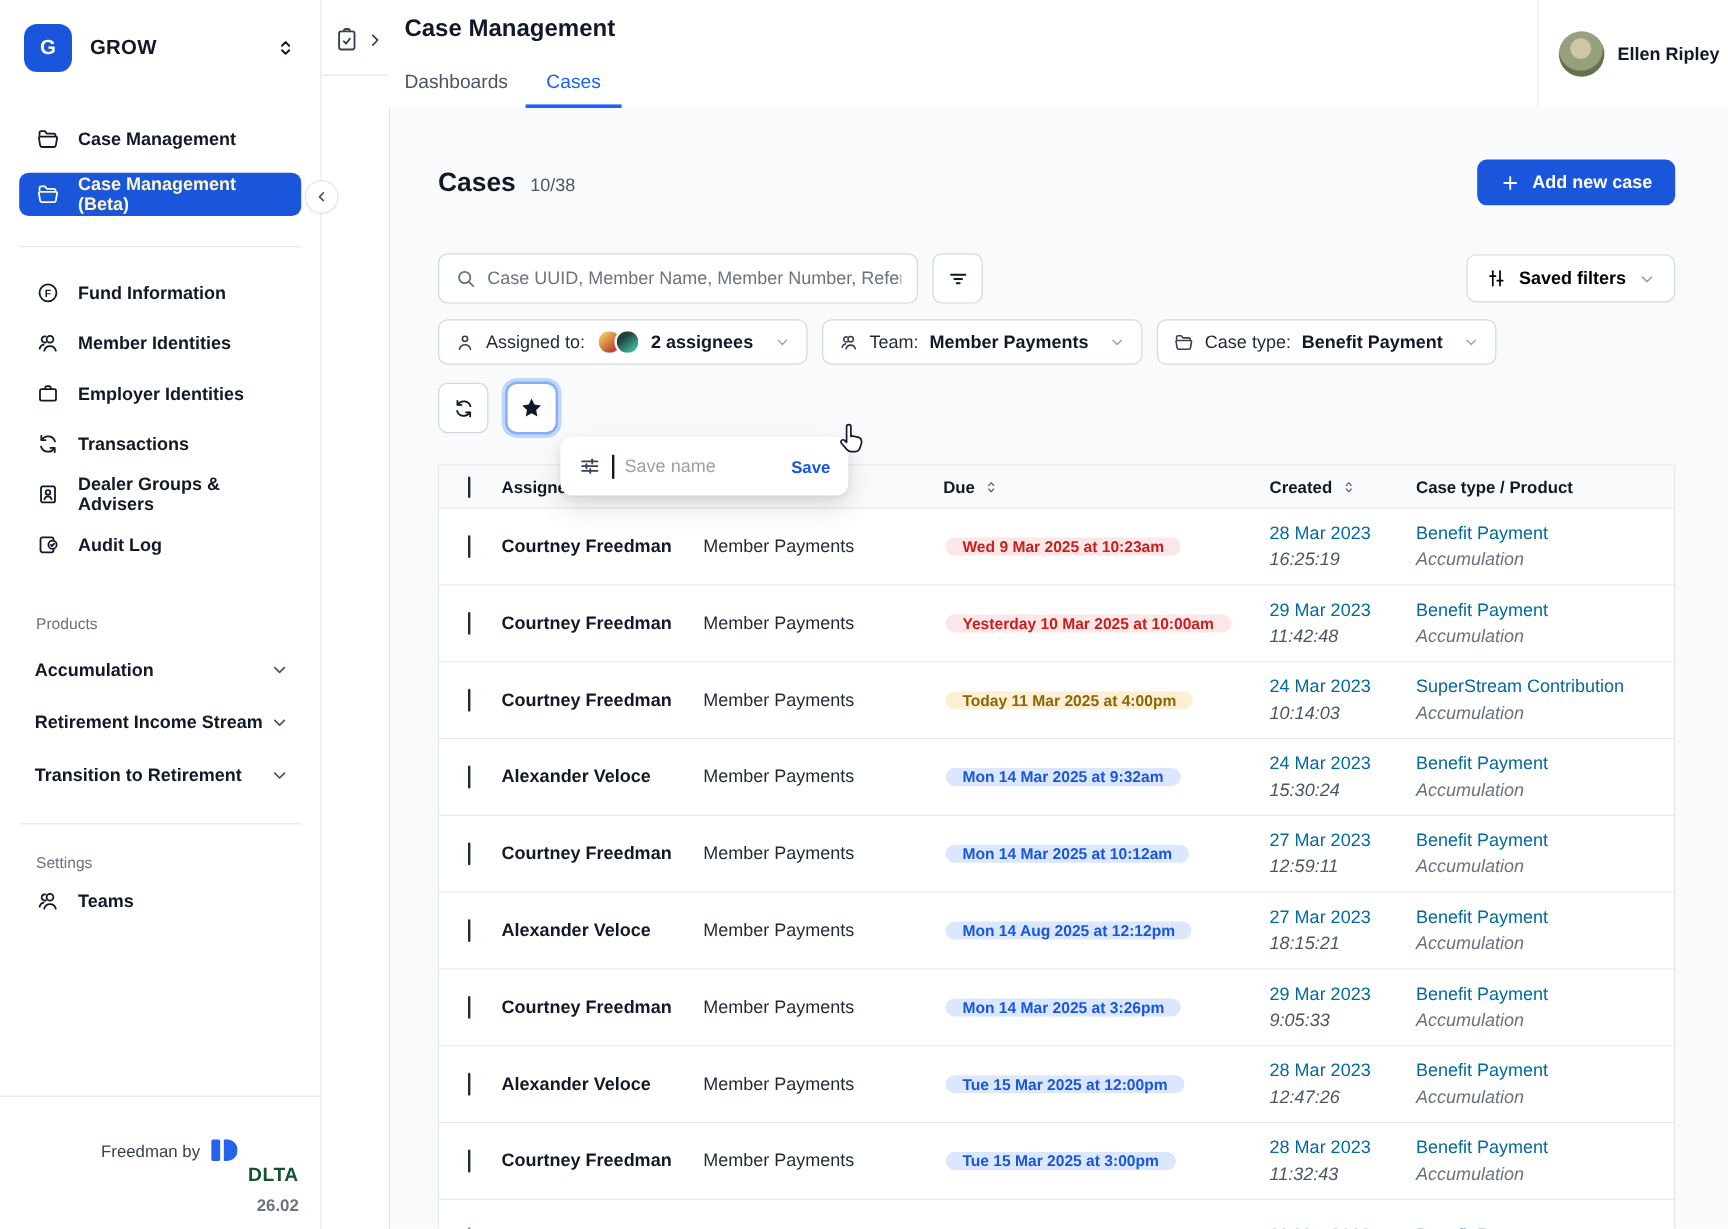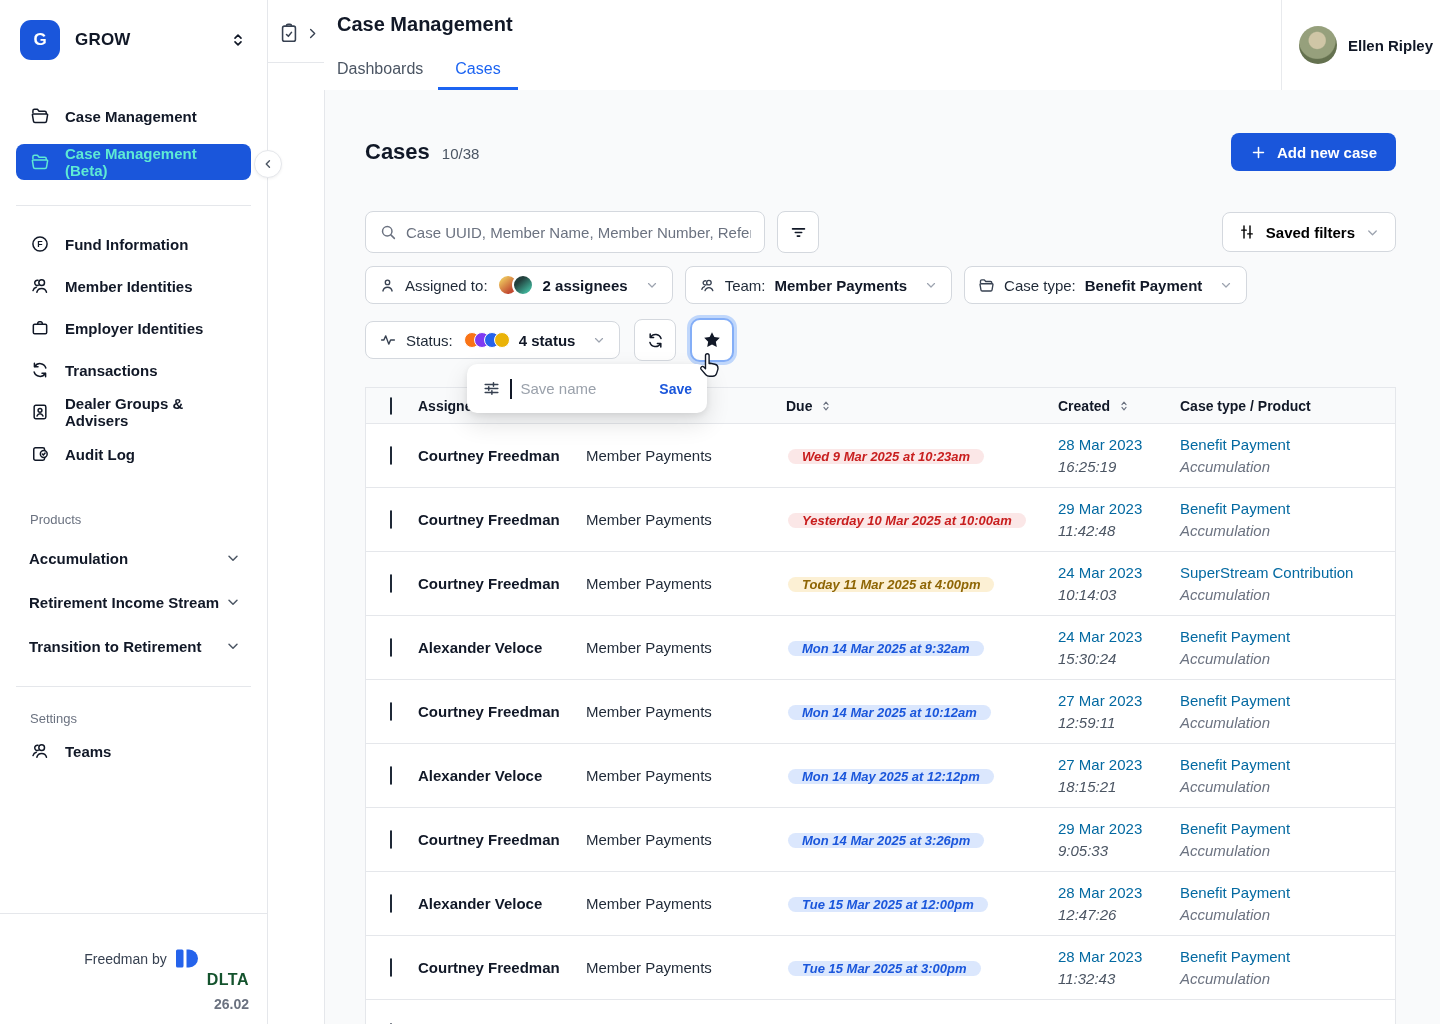--- a/index.html
+++ b/index.html
@@ -9,21 +9,21 @@
 
   
   .sidebar { width:268px; flex-shrink:0; border-right:1px solid #e5e7eb; display:flex; flex-direction:column; background:#fff; }
   .logo-row { display:flex; align-items:center; gap:15px; padding:20px 20px 0 20px; }
   .logo-badge { width:40px; height:40px; border-radius:11px; background:#1a56db; color:#fff; font-weight:700; font-size:17px; display:flex; align-items:center; justify-content:center; }
   .org-name { font-weight:700; font-size:17px; flex:1; letter-spacing:.2px; }
   .unfold { color:#111827; }
   .nav-top { margin:42px 16px 0; }
   .nav-item { display:flex; align-items:center; gap:15px; height:28px; padding:0 14px; border-radius:8px; font-size:15px; font-weight:600; color:#111827; cursor:pointer; }
   .nav-item + .nav-item { margin-top:14px; }
-  .nav-item.active { background:#1a56db; color:#5eead4; height:36px; }
+  .nav-item.active { background:#1a56db; color:#fef9c3; height:36px; }
   .nav-item svg { flex-shrink:0; }
   .divider { border:none; border-top:1px solid #e5e7eb; margin:25px 16px 0; }
   .nav-main { margin:24px 16px 0; }
   .section-label { font-size:13px; color:#6b7280; padding-left:30px; }
   .lbl-products { margin-top:44px; }
   .prod-list { margin-top:17px; }
   .prod-item { display:flex; align-items:center; justify-content:space-between; height:28px; padding:0 26px 0 29px; font-size:15px; font-weight:600; cursor:pointer; }
   .prod-item + .prod-item { margin-top:16px; }
   .lbl-settings { margin-top:24px; }
   .nav-settings { margin:11px 16px 0; }
@@ -90,21 +90,21 @@
   .table { margin-top:25px; background:#fff; border:1px solid #e5e7eb; }
   .tr { display:grid; grid-template-columns:48px 168px 200px 272px 122px 1fr; align-items:center; }
   .thead { height:36px; background:#f9fafb; border-bottom:1px solid #e5e7eb; font-size:14px; font-weight:700; color:#111827; }
   .th { display:flex; align-items:center; gap:7px; padding-left:4px; }
   .row { height:64px; border-bottom:1px solid #e5e7eb; font-size:15px; background:#fff; }
   .row:last-child { border-bottom:none; }
   .cell { padding-left:4px; }
   .cb { width:18px; height:18px; border:1.5px solid #1f2937; border-radius:5px; background:#fff; margin-left:24px; cursor:pointer; }
   .name { font-weight:700; }
   .team { color:#1f2937; }
-  .due-chip { display:inline-block; padding:0 14px; border-radius:999px; font-size:13px; font-weight:700; margin-left:2px; white-space:nowrap;font-style:italic; }
+  .due-chip { display:inline-block; padding:0 14px; border-radius:999px; font-size:13px; font-weight:700; margin-left:2px; white-space:nowrap; }
   .due-red { background:#fbe7e7; color:#c81e1e; }
   .due-amber { background:#fcf0d4; color:#8e6504; }
   .due-blue { background:#dbe7fd; color:#1a56db; }
   .two-line div:first-child { color:#0369a1; }
   .two-line div:last-child { margin-top:5px;font-style:italic; }
   .created div:last-child { color:#4b5563; }
   .casetype div:last-child { color:#6b7280; }
   .sort-ic { color:#6b7280; cursor:pointer; }
 </style>
 </head>
@@ -400,40 +400,20 @@
         <span class="val">Benefit Payment</span>
         <span class="chev">
             <svg width="14" height="14" viewBox="0 0 24 24" fill="none" stroke="#9ca3af" stroke-width="2.1" stroke-linecap="round" stroke-linejoin="round">
               <path d="M6 9.5l6 6 6-6"></path>
             </svg>
           </span>
       </div>
     </div>
 
     <div class="status-row">
-      <div class="chip">
-        <span>
-            <svg width="18" height="18" viewBox="0 0 24 24" fill="none" stroke="#374151" stroke-width="1.9" stroke-linecap="round" stroke-linejoin="round">
-              <path d="M3.5 12h3L9 6.5l4 11 2.5-5.5h5"></path>
-            </svg>
-          </span>
-        <span>Status:</span>
-        <span class="dots">
-            <span class="dot" style="background: rgb(249, 115, 22);"></span>
-            <span class="dot" style="background: rgb(126, 58, 242);"></span>
-            <span class="dot" style="background: rgb(37, 99, 235);"></span>
-            <span class="dot" style="background: rgb(234, 179, 8);"></span>
-          </span>
-        <span class="val">4 status</span>
-        <span class="chev">
-            <svg width="14" height="14" viewBox="0 0 24 24" fill="none" stroke="#9ca3af" stroke-width="2.1" stroke-linecap="round" stroke-linejoin="round">
-              <path d="M6 9.5l6 6 6-6"></path>
-            </svg>
-          </span>
-      </div>
       <div class="sq-btn">
         <svg width="19" height="19" viewBox="0 0 24 24" fill="none" stroke="currentColor" stroke-width="1.9" stroke-linecap="round" stroke-linejoin="round">
             <path d="M19 9.5A7.3 7.3 0 0 0 5.8 7.8"></path>
             <path d="M5.3 3.8v4.3h4.3"></path>
             <path d="M5 14.5a7.3 7.3 0 0 0 13.2 1.7"></path>
             <path d="M18.7 20.2v-4.3h-4.3"></path>
           </svg>
       </div>
       <div class="star-btn">
         <span>
@@ -570,21 +550,21 @@
     <div class="cell two-line casetype">
       <div>Benefit Payment</div>
       <div>Accumulation</div>
     </div>
   </div>
 
   <div class="tr row">
     <div><span class="cb"></span></div>
     <div class="cell name">Alexander Veloce</div>
     <div class="cell team">Member Payments</div>
-    <div class="cell"><span class="due-chip due-blue">Mon 14 May 2025 at 12:12pm</span></div>
+    <div class="cell"><span class="due-chip due-blue">Mon 14 Aug 2025 at 12:12pm</span></div>
     <div class="cell two-line created">
       <div>27 Mar 2023</div>
       <div>18:15:21</div>
     </div>
     <div class="cell two-line casetype">
       <div>Benefit Payment</div>
       <div>Accumulation</div>
     </div>
   </div>
 

